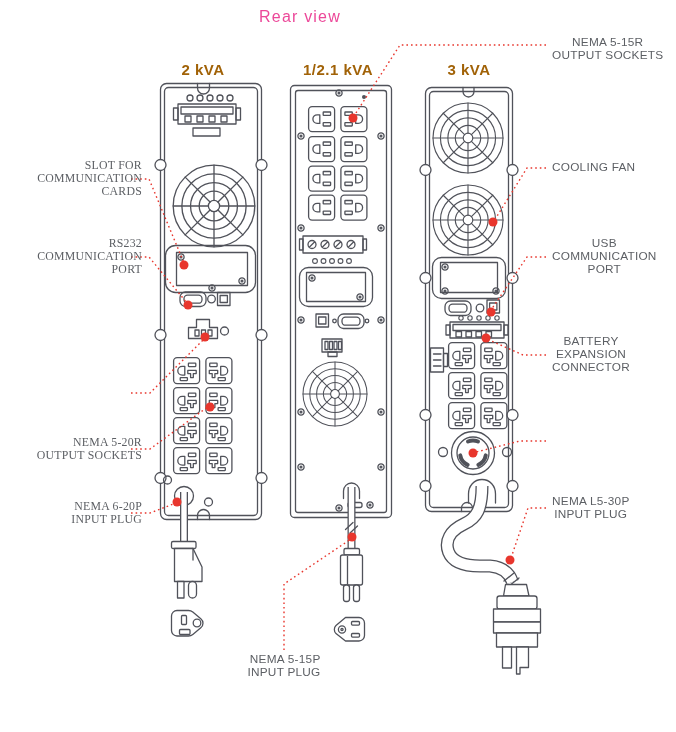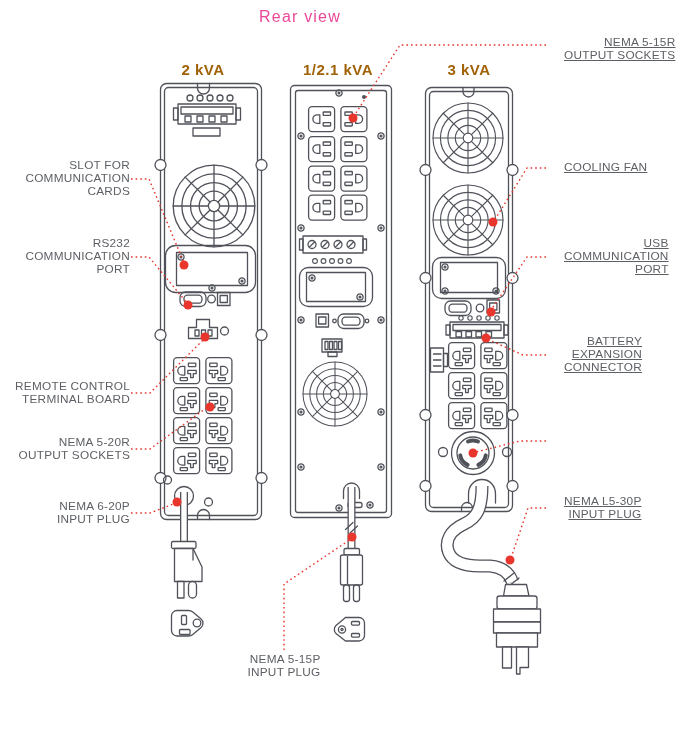--- a/index.html
+++ b/index.html
@@ -29,22 +29,22 @@
   .hdr {
     position:absolute; transform:translateX(-50%);
     color:#a16207; font-weight:bold; font-size:15px; letter-spacing:0.5px; white-space:nowrap;
   }
   .h1 { left:203px; top:61px; } .h2 { left:338px; top:61px; } .h3 { left:469px; top:61px; }
 
   .lbl {
     position:absolute; color:#5c5f64; font-size:11.8px; line-height:13.2px;
     letter-spacing:0.25px; white-space:pre-line;
   }
-  .left-col  { right:546px; text-align:right; }
-  .right-col { left:564px;  text-align:right;text-decoration:underline; }
+  .left-col  { right:534px; text-align:right;font-family:Liberation Serif, serif; }
+  .right-col { left:552px;  text-align:center; }
   .l1 { top:159px; } .l2 { top:237px; } .l3 { top:380px; } .l4 { top:436px; } .l5 { top:500px; }
   .r1 { top:36px; }  .r2 { top:161px; } .r3 { top:237px; } .r4 { top:335px; } .r5 { top:428px; } .r6 { top:495px; }
   .lb { left:284px; top:653px; transform:translateX(-50%); text-align:right; }
 </style>
 </head>
 <body>
 
 <div class="stage">
 
 <svg class="art" width="676" height="732" viewBox="0 0 676 732">
@@ -377,22 +377,20 @@
   <div class="hdr h1">2 kVA</div>
   <div class="hdr h2">1/2.1 kVA</div>
   <div class="hdr h3">3 kVA</div>
 
   <div class="lbl left-col l1">SLOT FOR
 COMMUNICATION
 CARDS</div>
   <div class="lbl left-col l2">RS232
 COMMUNICATION
 PORT</div>
-  <div class="lbl left-col l3">REMOTE CONTROL
-TERMINAL BOARD</div>
   <div class="lbl left-col l4">NEMA 5-20R
 OUTPUT SOCKETS</div>
   <div class="lbl left-col l5">NEMA 6-20P
 INPUT PLUG</div>
 
   <div class="lbl right-col r1">NEMA 5-15R
 OUTPUT SOCKETS</div>
   <div class="lbl right-col r2">COOLING FAN</div>
   <div class="lbl right-col r3">USB
 COMMUNICATION

